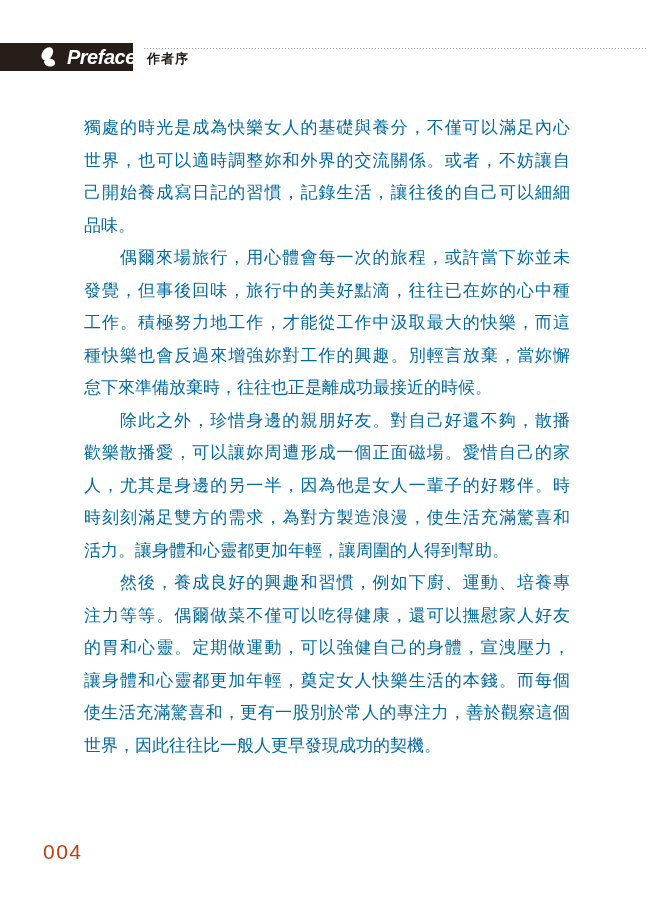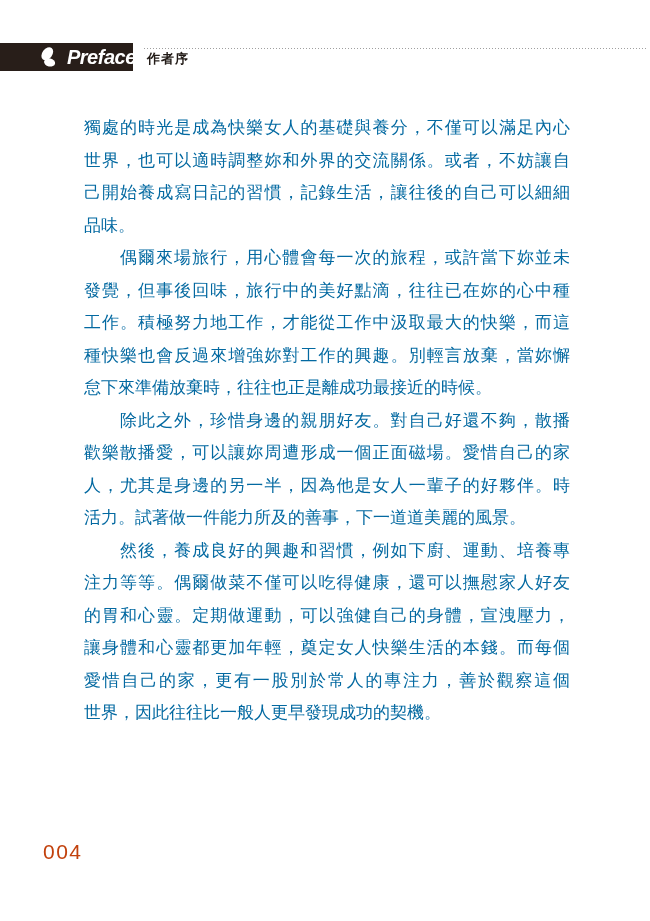--- a/index.html
+++ b/index.html
@@ -79,25 +79,26 @@
     <span class="line indent" style="display:block">偶爾來場旅行，用心體會每一次的旅程，或許當下妳並未</span>
     <span class="line" style="display:block">發覺，但事後回味，旅行中的美好點滴，往往已在妳的心中種</span>
     <span class="line" style="display:block">工作。積極努力地工作，才能從工作中汲取最大的快樂，而這</span>
     <span class="line" style="display:block">種快樂也會反過來增強妳對工作的興趣。別輕言放棄，當妳懈</span>
     <span class="line end" style="display:block">怠下來準備放棄時，往往也正是離成功最接近的時候。</span>
   </p>
   <p>
     <span class="line indent" style="display:block">除此之外，珍惜身邊的親朋好友。對自己好還不夠，散播</span>
     <span class="line" style="display:block">歡樂散播愛，可以讓妳周遭形成一個正面磁場。愛惜自己的家</span>
     <span class="line" style="display:block">人，尤其是身邊的另一半，因為他是女人一輩子的好夥伴。時</span>
-    <span class="line end" style="display:block">活力。試著做一件能力所及的善事，下一道道美麗的風景。</span>
+    <span class="line" style="display:block">時刻刻滿足雙方的需求，為對方製造浪漫，使生活充滿驚喜和</span>
+    <span class="line end" style="display:block">活力。讓身體和心靈都更加年輕，讓周圍的人得到幫助。</span>
   </p>
   <p>
     <span class="line indent" style="display:block">然後，養成良好的興趣和習慣，例如下廚、運動、培養專</span>
     <span class="line" style="display:block">注力等等。偶爾做菜不僅可以吃得健康，還可以撫慰家人好友</span>
     <span class="line" style="display:block">的胃和心靈。定期做運動，可以強健自己的身體，宣洩壓力，</span>
     <span class="line" style="display:block">讓身體和心靈都更加年輕，奠定女人快樂生活的本錢。而每個</span>
-    <span class="line" style="display:block">愛惜自己的家，更有一股別於常人的專注力，善於觀察這個</span>
+    <span class="line" style="display:block">使生活充滿驚喜和，更有一股別於常人的專注力，善於觀察這個</span>
     <span class="line end" style="display:block">世界，因此往往比一般人更早發現成功的契機。</span>
   </p>
 </div>
 
 <div class="page-number">004</div>
 
 </body></html>

